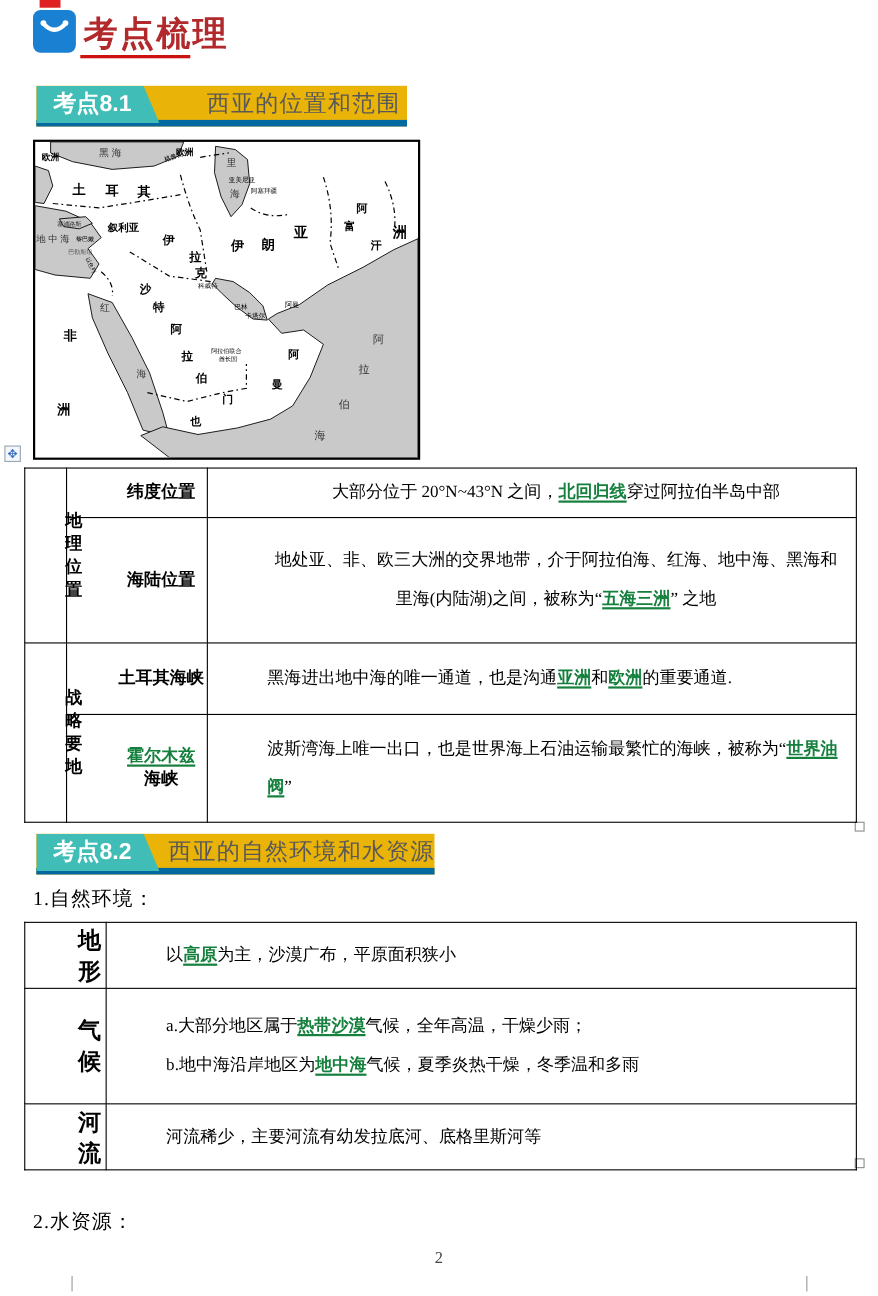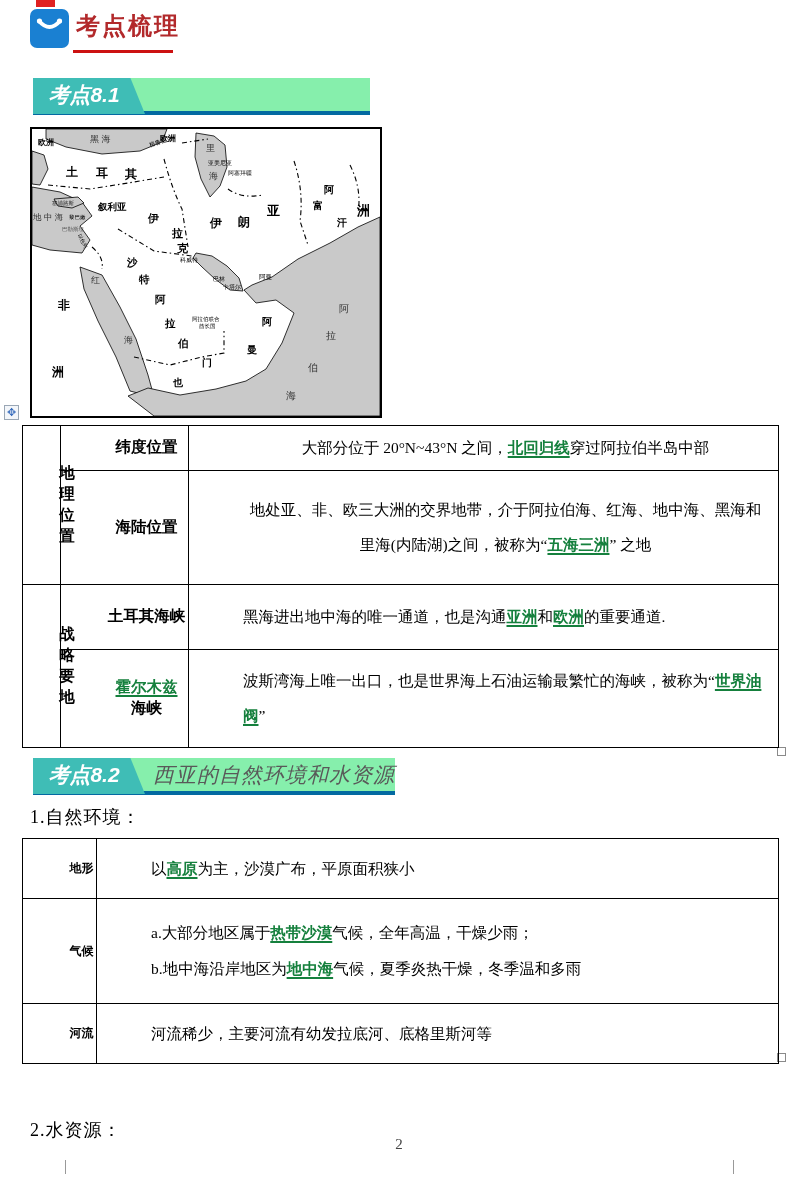--- a/index.html
+++ b/index.html
@@ -11,26 +11,26 @@
   }
   
   .red-tab { position:absolute; left:36px; top:0; width:19px; height:7px; background:#e02121; }
   .logo {
     position:absolute; left:30px; top:9px; width:39px; height:39px;
     background:#1a80d2; border-radius:7px;
   }
   .logo svg { position:absolute; left:0; top:0; }
   .doc-title {
     position:absolute; left:76px; top:10px;
-    font-size:24px; font-weight:bold; color:#b2292b; letter-spacing:2px;
+    font-size:31px; font-weight:bold; color:#b2292b; letter-spacing:2px;
   }
   .doc-title-underline { position:absolute; left:73px; top:50px; width:100px; height:3px; background:#cc1111; }
 
   
-  .banner { position:absolute; height:37px; background:#86efac; border-bottom:4px solid #0369a1;font-style:italic; }
+  .banner { position:absolute; height:37px; background:#eab308; border-bottom:6px solid #0369a1; }
   .banner .badge {
     position:absolute; left:0; top:0; bottom:-3px; width:112px;
     background:#3fbdb6; color:#fff; font-family:"Liberation Sans","DejaVu Sans",sans-serif;
     font-weight:bold; font-size:21px; line-height:34px; text-align:center;
     clip-path:polygon(0 0, 87% 0, 100% 100%, 0 100%);
     padding-right:10px;
   }
   .banner .banner-title {
     position:absolute; top:0; height:34px; line-height:34px;
     font-family:"Liberation Sans","DejaVu Sans",sans-serif;
@@ -66,25 +66,25 @@
 
   .vlabel { text-align:center; font-weight:bold; }
   .vlabel .vchars { display:flex; flex-direction:column; justify-content:space-evenly; align-items:center; height:100%; }
   .rowhead { text-align:center; font-weight:bold; }
   .cell-content { padding:4px 10px; line-height:2.3; }
   .cell-center { text-align:center; }
   .em { color:#15803d; font-weight:bold; text-decoration:underline; text-decoration-thickness:1.5px; text-underline-offset:3px; }
   .line { display:block; }
   #table1 tr.r1 { height:44px; } #table1 tr.r2 { height:114px; } #table1 tr.r3 { height:65px; } #table1 tr.r4 { height:98px; }
   #table2 tr.r1 { height:60px; } #table2 tr.r2 { height:105px; } #table2 tr.r3 { height:60px; }
-  #table2 td.rowhead { font-size:12px; }
+  #table2 td.rowhead { font-size:21px; }
 
   .subheading { position:absolute; left:30px; font-size:18px; font-weight:normal; letter-spacing:1px; }
   #subheading1 { top:805px; }
-  #subheading2 { top:1098px;margin-top:20px; }
+  #subheading2 { top:1098px; }
 
   .page-number { position:absolute; left:0; right:0; top:1136px; text-align:center; font-size:15px; color:#444; }
   .crop-mark { position:absolute; top:1160px; width:1px; height:14px; background:#999; }
   #crop-left { left:65px; } #crop-right { left:733px; }
 </style>
 </head>
 <body>
 
 <div class="red-tab"></div>
 
@@ -93,20 +93,21 @@
     <path d="M9 12 q10.5 12 21 0" fill="none" stroke="#fff" stroke-width="4" stroke-linecap="round"></path>
     <circle cx="9.5" cy="12" r="2.6" fill="#fff"></circle>
       <circle cx="29.5" cy="12" r="2.6" fill="#fff"></circle>
   </svg>
 </div>
 <div class="doc-title">考点梳理</div>
 <div class="doc-title-underline"></div>
 
 <div class="banner" id="banner1">
   <div class="badge">考点8.1</div>
+  <div class="banner-title">西亚的位置和范围</div>
 </div>
 
 <div class="map-frame">
   <svg width="348" height="287" viewBox="0 0 348 287">
 
     <g fill="#c9c9c9" stroke="#000" stroke-width="0.8">
       <polygon points="14,0 135,0 130,13 108,22 70,25 34,18 14,10"></polygon>
       <polygon points="0,22 12,26 16,40 8,56 0,55"></polygon>
       <polygon points="164,4 182,7 193,16 195,38 188,57 178,68 169,50 163,28"></polygon>
       <polygon points="0,58 28,63 50,73 60,87 48,97 58,111 50,124 18,121 0,116"></polygon>

